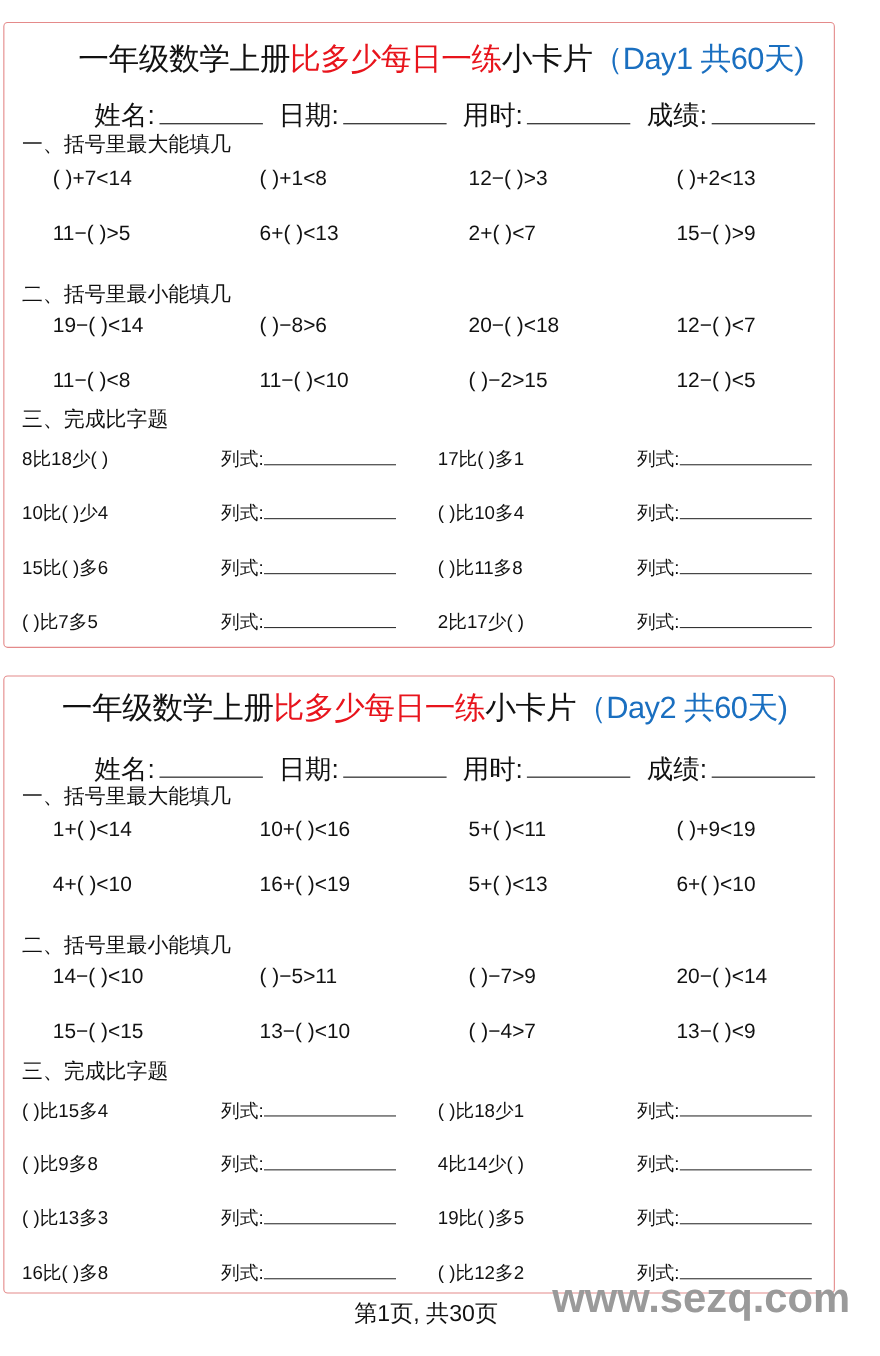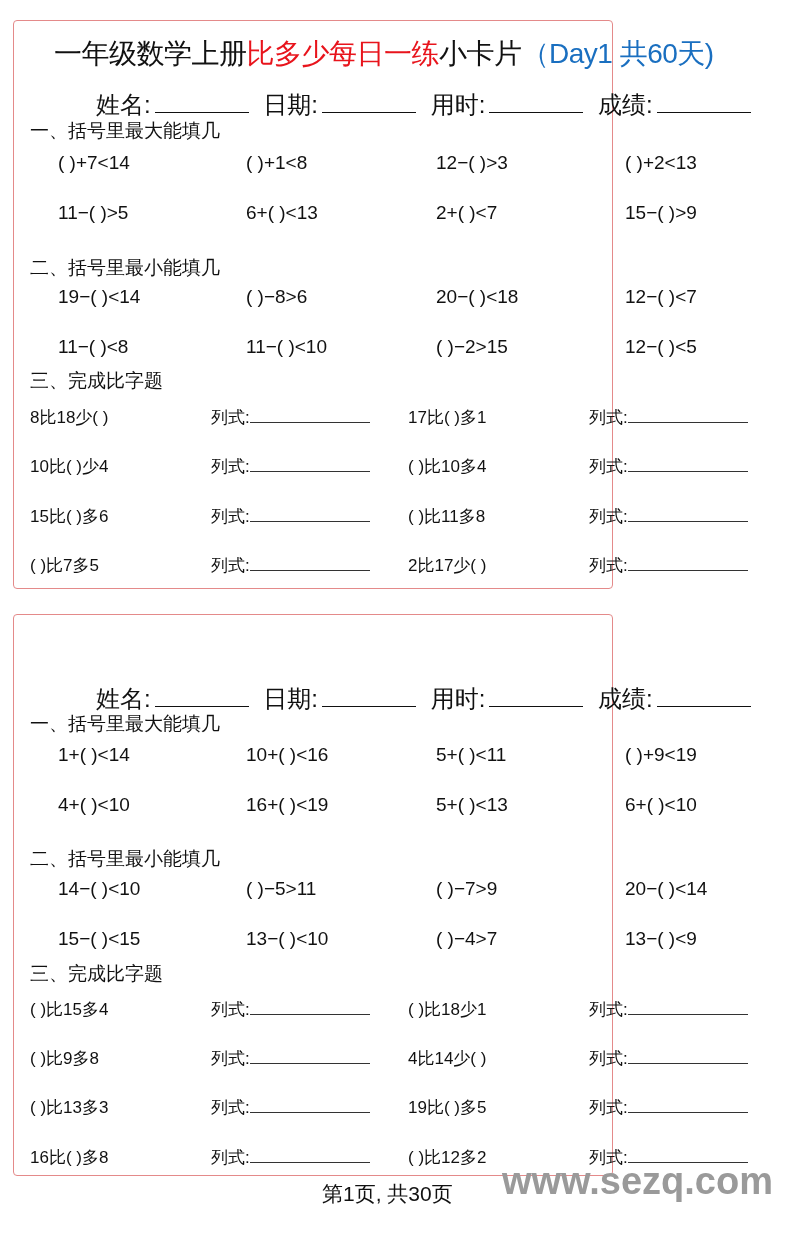--- a/index.html
+++ b/index.html
@@ -1,17 +1,17 @@
 <!DOCTYPE html>
 <html><head>
 <meta charset="utf-8">
 <style>
   html,body{margin:0;padding:0;background:#fff;}
   body{width:800px;height:1233px;position:relative;overflow:hidden;font-family:"Liberation Sans","DejaVu Sans",sans-serif;color:#111;}
-  .card{position:absolute;left:13px;width:600px;border:1.5px solid #e48a8a;border-radius:4px;box-sizing:border-box;}
+  .card{position:absolute;left:3px;width:756px;border:1.5px solid #e48a8a;border-radius:4px;box-sizing:border-box;}
   .c1{top:20px;height:569px;}
   .c2{top:614px;height:562px;}
   .title{position:absolute;left:0;right:0;text-align:center;font-size:28px;white-space:nowrap;letter-spacing:-0.5px;}
   .c1 .title{top:14px;left:40px;}
   .c2 .title{top:10px;left:10px;}
   .t-red{color:#e8141c;}
   .t-blue{color:#1a6fc0;}
   .info{position:absolute;left:82px;font-size:24px;white-space:nowrap;}
   .info .blank{display:inline-block;width:94px;border-bottom:1.5px solid #111;margin:0 8px 0 4px;height:1px;vertical-align:baseline;}
   .sec{position:absolute;left:16px;font-size:19px;white-space:nowrap;}
@@ -65,20 +65,23 @@
       <div class="ls" style="top:484px;left:16px">15比(       )多6</div>
       <div class="ls" style="top:484px;left:197px"><span>列式:</span><span class="line"></span></div>
       <div class="ls" style="top:484px;left:394px">(       )比11多8</div>
       <div class="ls" style="top:484px;left:575px"><span>列式:</span><span class="line"></span></div>
       <div class="ls" style="top:533px;left:16px">(       )比7多5</div>
       <div class="ls" style="top:533px;left:197px"><span>列式:</span><span class="line"></span></div>
       <div class="ls" style="top:533px;left:394px">2比17少(       )</div>
       <div class="ls" style="top:533px;left:575px"><span>列式:</span><span class="line"></span></div>
     </div>
     <div class="card c2">
+      <div class="title">
+      <span>一年级数学上册</span><span class="t-red">比多少每日一练</span><span>小卡片</span><span class="t-blue">（Day2 共60天)</span>
+    </div>
       <div class="info" style="top:68px">
       <span>姓名:</span><span class="blank"></span>
       <span>日期:</span><span class="blank"></span>
       <span>用时:</span><span class="blank"></span>
       <span>成绩:</span><span class="blank"></span>
     </div>
       <div class="sec" style="top:96px">一、括号里最大能填几</div>
       <div class="q" style="top:129px;left:44px">1+(       )&lt;14</div>
       <div class="q" style="top:129px;left:232px">10+(       )&lt;16</div>
       <div class="q" style="top:129px;left:422px">5+(       )&lt;11</div>

